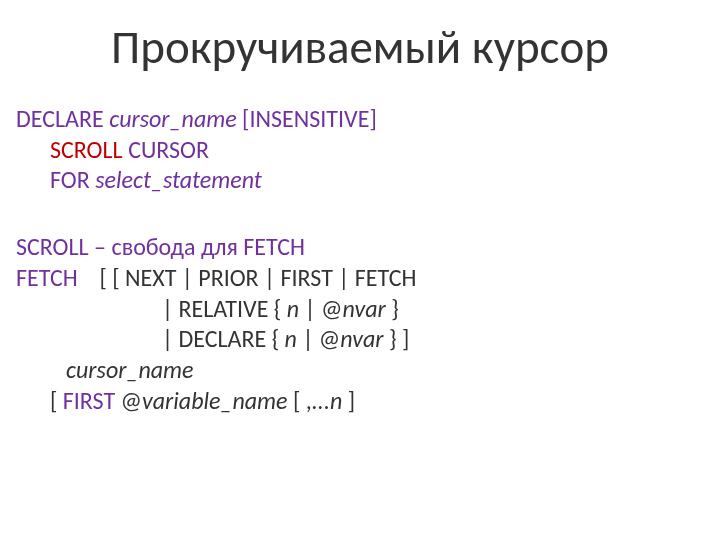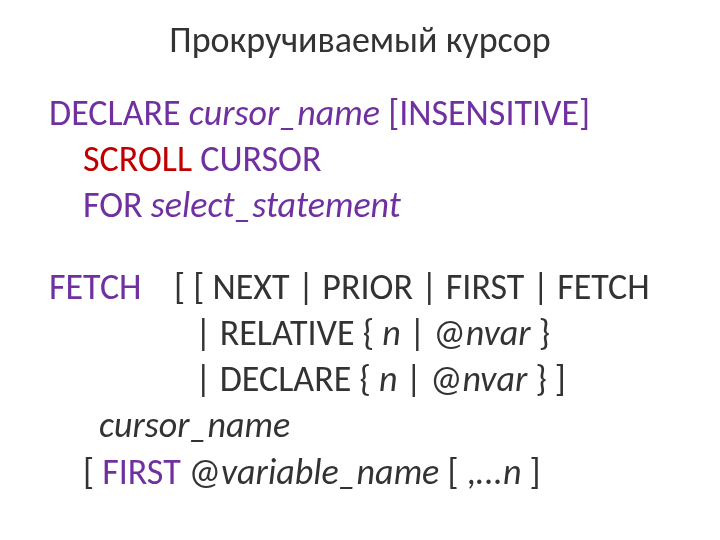--- a/index.html
+++ b/index.html
@@ -6,30 +6,30 @@
       margin: 0;
       padding: 0;
       width: 720px;
       height: 540px;
       background: #fff;
       font-family: Calibri, Arial, sans-serif;
       overflow: hidden;
     }
     .title {
       text-align: center;
-      font-size: 36px;
+      font-size: 47px;
       color: #333;
       margin-top: 18px;
       margin-bottom: 28px;
       font-weight: 400;
     }
     .body {
-      padding-left: 49px;
+      padding-left: 16px;
       padding-right: 30px;
-      font-size: 36px;
+      font-size: 24px;
       line-height: 1.28;
       color: #333;
     }
     .purple { color: #7030A0; }
     .red { color: #C00000; }
     .italic { font-style: italic; }
     .spacer { height: 36px; }
     .indent1 { padding-left: 34px; }
     .indent2 { padding-left: 146px; }
     .indent3 { padding-left: 112px; }
@@ -47,20 +47,23 @@
   </div>
   <div class="indent1">
     <span class="red">SCROLL </span><span class="purple">CURSOR</span>
   </div>
   <div class="indent1">
     <span class="purple">FOR </span><span class="purple italic">select_statement</span>
   </div>
 
   <div class="spacer"></div>
 
+  <div class="purple">
+    <span>SCROLL – свобода для </span><span>FETCH</span>
+  </div>
 
   <div>
     <span class="purple">FETCH</span><span style="white-space:pre">    [ [ NEXT | PRIOR | FIRST | FETCH</span>
   </div>
 
   <div class="indent2">
     <span>| RELATIVE { </span><span class="italic">n </span><span>| </span><span>@</span><span class="italic">nvar </span><span>}</span>
   </div>
 
   <div class="indent2">

